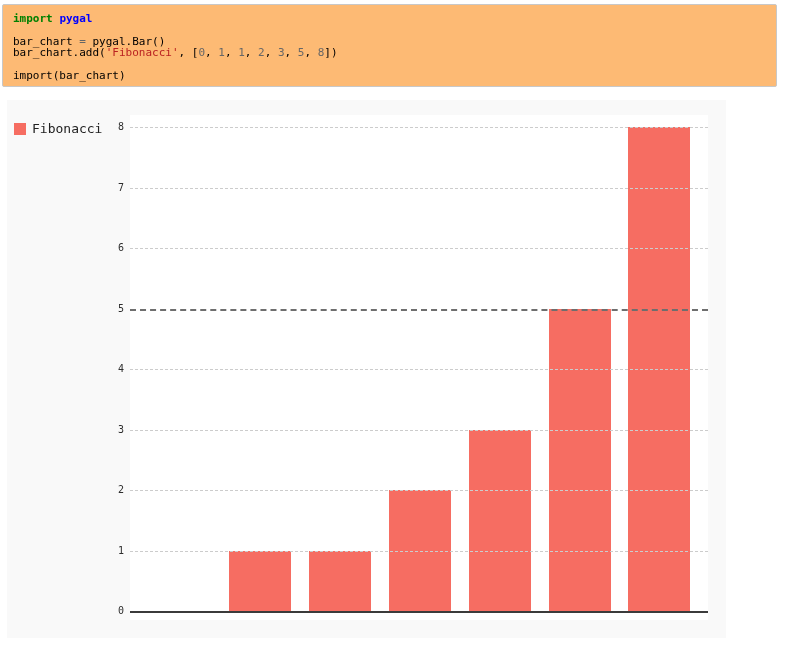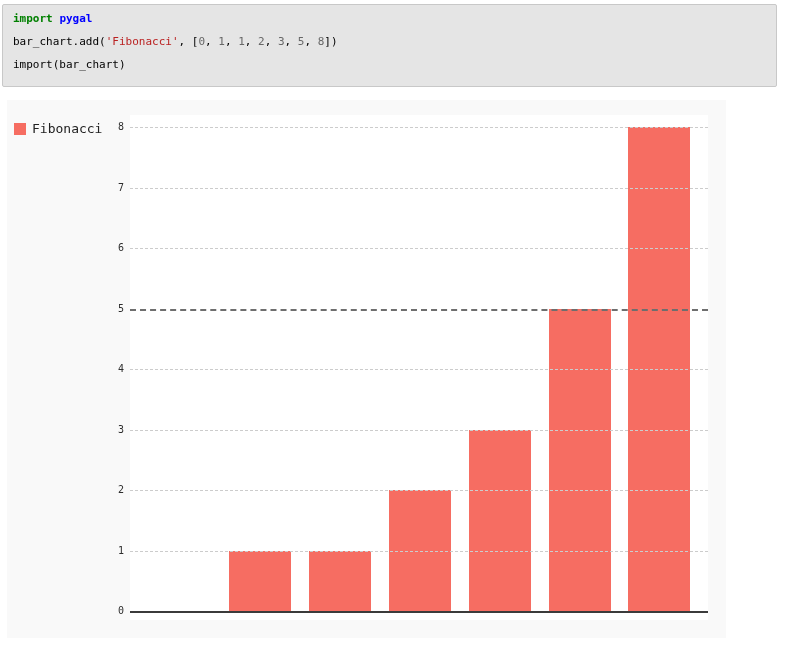--- a/index.html
+++ b/index.html
@@ -2,21 +2,21 @@
 <html><head>
 <meta charset="utf-8">
 <style>
   * { margin:0; padding:0; box-sizing:border-box; }
   html,body { width:786px; height:645px; background:#ffffff; overflow:hidden;
               font-family:"Liberation Sans", sans-serif; }
 
   
   .code-cell {
     position:absolute; left:2px; top:4px; width:775px; height:83px;
-    background:#e5e5e5; border:1px solid #c8c8c8; border-radius:2px;
+    background:#fdba74; border:1px solid #c8c8c8; border-radius:2px;
     padding:8px 10px;
     font-family:"DejaVu Sans Mono", monospace;
     font-size:11px; line-height:11.4px; color:#000;
   }
   .code-line { white-space:pre; height:11.4px; }
   .tok-keyword   { color:#008000; font-weight:bold; }
   .tok-namespace { color:#0000ff; font-weight:bold; }
   .tok-string    { color:#ba2121; }
   .tok-number    { color:#666666; }
   .tok-operator  { color:#666666; }
@@ -50,20 +50,21 @@
   }
   .legend-swatch { width:12px; height:12px; background:#f66d62; margin-right:6px; }
   .legend-label  { font-size:13px; color:#222222; }
 </style>
 </head>
 <body>
 
 <div class="code-cell" id="codeCell">
     <div class="code-line"><span class="tok-keyword">import</span><span class="tok-plain"> </span><span class="tok-namespace">pygal</span></div>
     <div class="code-line">&nbsp;</div>
+    <div class="code-line"><span class="tok-plain">bar_chart </span><span class="tok-operator">=</span><span class="tok-plain"> pygal.Bar()</span></div>
     <div class="code-line"><span class="tok-plain">bar_chart.add(</span><span class="tok-string">'Fibonacci'</span><span class="tok-plain">, [</span><span class="tok-number">0</span><span class="tok-plain">, </span><span class="tok-number">1</span><span class="tok-plain">, </span><span class="tok-number">1</span><span class="tok-plain">, </span><span class="tok-number">2</span><span class="tok-plain">, </span><span class="tok-number">3</span><span class="tok-plain">, </span><span class="tok-number">5</span><span class="tok-plain">, </span><span class="tok-number">8</span><span class="tok-plain">])</span></div>
     <div class="code-line">&nbsp;</div>
     <div class="code-line"><span class="tok-plain">import(bar_chart)</span></div>
   </div>
 
 <div class="chart">
   <div class="legend">
     <span class="legend-swatch"></span>
     <span class="legend-label">Fibonacci</span>
   </div>

